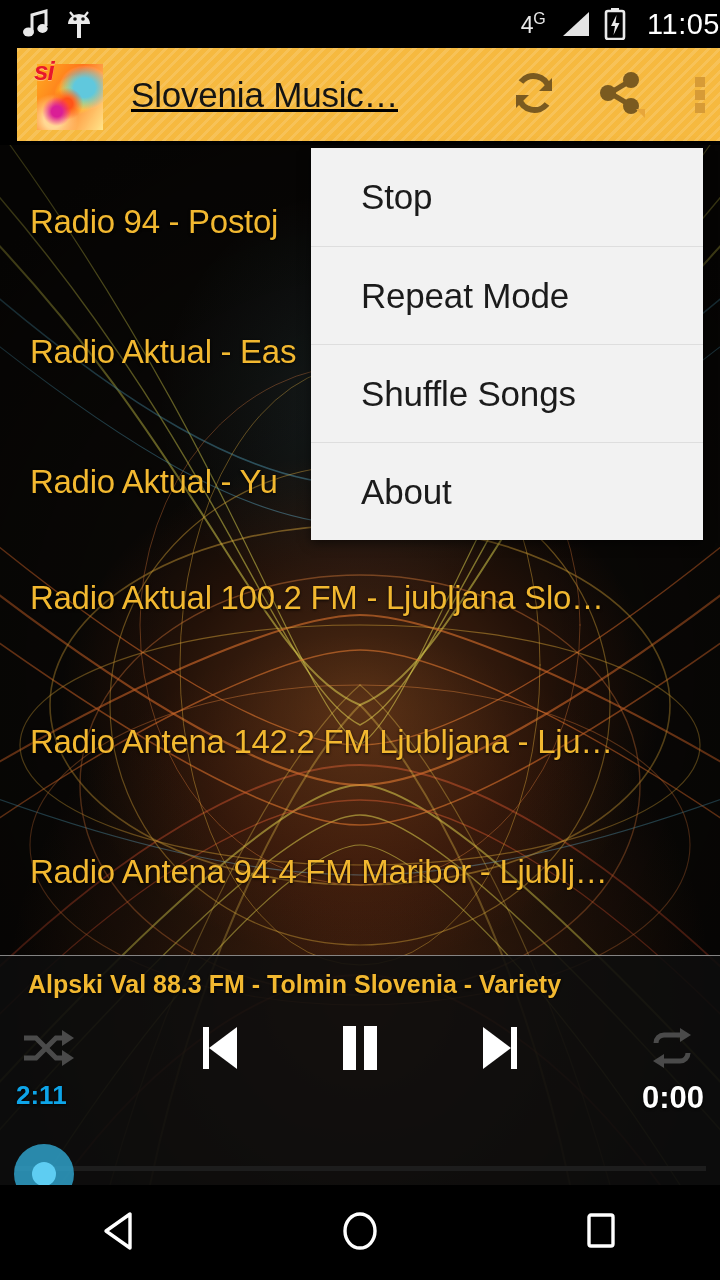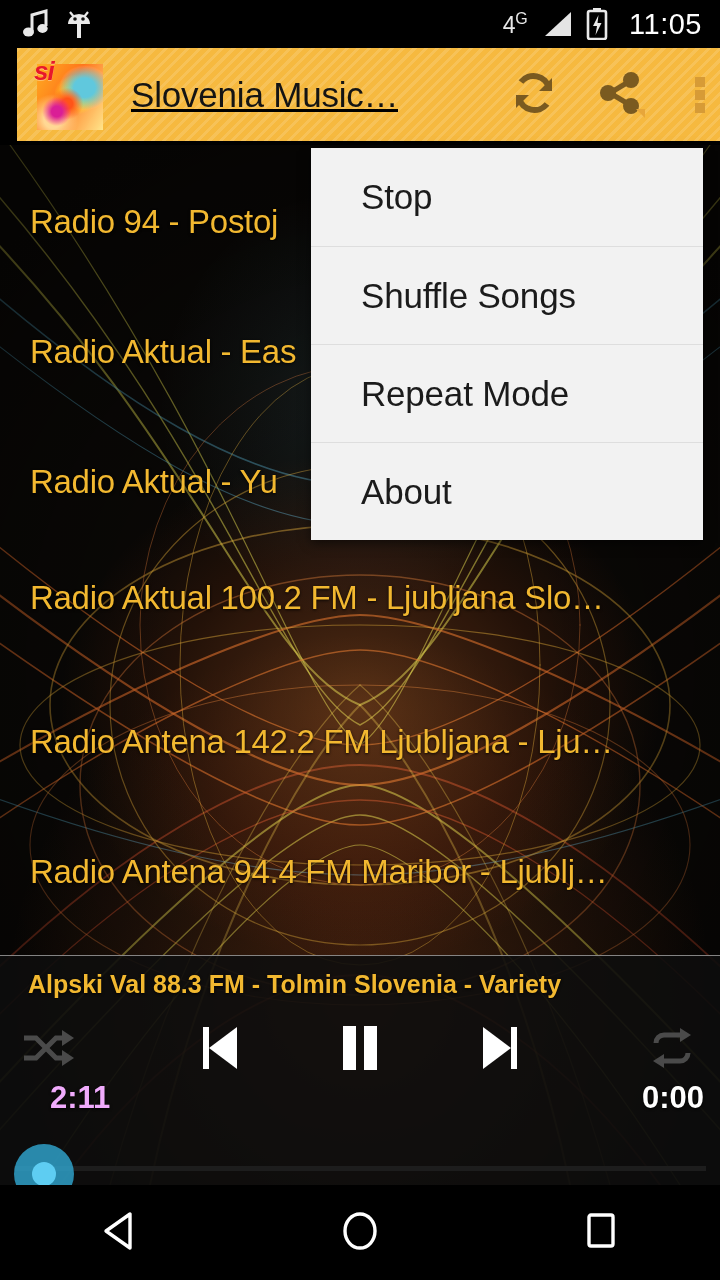--- a/index.html
+++ b/index.html
@@ -7,21 +7,21 @@
   body { font-family:"Liberation Sans", sans-serif; -webkit-font-smoothing:antialiased; }
 
   #screen { position:relative; width:720px; height:1280px; overflow:hidden; background:#000; }
 
   
   #statusbar{
     position:absolute; left:0; top:0; width:720px; height:48px;
     background:#000; display:flex; align-items:center; z-index:60;
   }
   #statusbar .left{ display:flex; align-items:center; gap:16px; padding-left:22px; }
-  #statusbar .right{ margin-left:auto; display:flex; align-items:center; gap:13px; padding-right:18px; }
+  #statusbar .right{ margin-left:auto; display:flex; align-items:center; gap:13px; }
   .sb-ico{ display:block; }
   .net-label{ color:#e8e8e8; font-size:23px; font-weight:400; letter-spacing:-.5px; }
   .net-label .sup{ font-size:16px; vertical-align:super; }
   .clock{ color:#fff; font-size:29px; font-weight:400; letter-spacing:.5px;margin-left:8px; }
 
   
   #appbar{
     position:absolute; left:17px; top:48px; width:720px; height:93px; z-index:50;
     background:
       repeating-linear-gradient(135deg, rgba(255,255,255,.13) 0 3px, rgba(0,0,0,0) 3px 8px),
@@ -112,23 +112,22 @@
   #transport{
     position:absolute; left:0; top:55px; width:720px; height:78px;
   }
   .tbtn{ position:absolute; top:0; height:78px; display:flex; align-items:center; justify-content:center; }
   #shuffle-btn{ left:8px; width:80px; }
   #prev-btn{ left:180px; width:80px; }
   #playpause-btn{ left:320px; width:80px; }
   #next-btn{ left:460px; width:80px; }
   #repeat-btn{ left:632px; width:80px; }
   #time-elapsed{
-    position:absolute; left:16px; top:124px; color:#f0abfc; font-size:31px; font-weight:bold;
+    position:absolute; left:16px; top:124px; color:#0ea5e9; font-size:26px; font-weight:bold;
     text-shadow:0 1px 3px rgba(0,0,0,.9);
-    margin-left:34px;
   }
   #time-total{
     position:absolute; right:16px; top:124px; color:#fff; font-size:31px; font-weight:bold;
     text-shadow:0 1px 3px rgba(0,0,0,.9);
   }
   #seekbar{ position:absolute; left:0; top:192px; width:720px; height:40px; }
   #seek-track{
     position:absolute; left:14px; right:14px; top:18px; height:5px; background:#1d1d1d;
   }
   #seek-thumb{
@@ -297,24 +296,24 @@
         </span>
       </div>
     </div>
   </div>
 
   <div id="menu">
     <div class="menu-item">
       <span>Stop</span>
     </div>
     <div class="menu-item">
+      <span>Repeat Mode</span>
+    </div>
+    <div class="menu-item">
       <span>Shuffle Songs</span>
-    </div>
-    <div class="menu-item">
-      <span>Repeat Mode</span>
     </div>
     <div class="menu-item">
       <span>About</span>
     </div>
   </div>
 
   <div id="player">
     <div id="now-playing">Alpski Val 88.3 FM   -  Tolmin Slovenia  -  Variety</div>
 
     <div id="transport">

